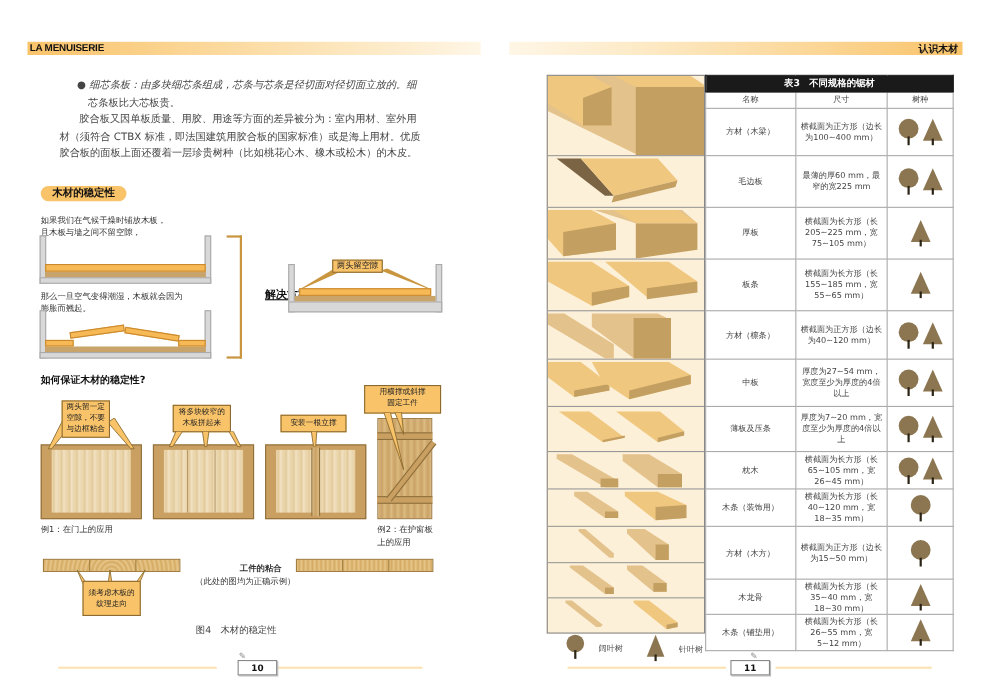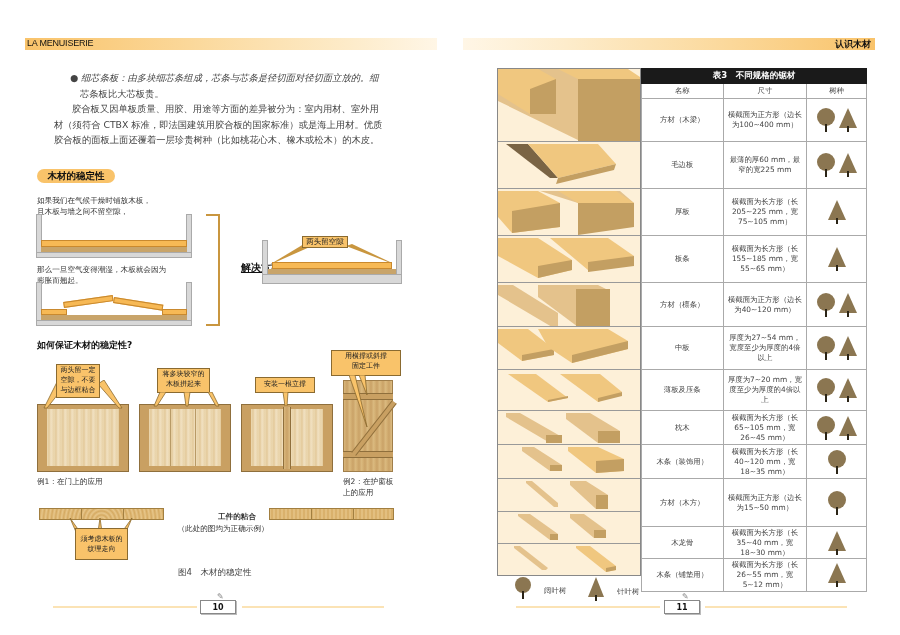--- a/index.html
+++ b/index.html
@@ -3,21 +3,21 @@
 <meta charset="utf-8">
 <style>
   * { box-sizing: border-box; margin: 0; padding: 0; }
   html, body { width: 900px; height: 635px; background: #ffffff; overflow: hidden; }
   body { font-family: "DejaVu Sans", "Liberation Sans", sans-serif; color: #333; position: relative; }
   .abs { position: absolute; }
 
   
   .hdr-left { left: 25px; top: 38px; width: 412px; height: 12px;
     background: linear-gradient(90deg, #f9c36a 0%, #fbd89a 40%, #fdeccb 80%, #fff6e6 100%); }
-  .hdr-left span { position: absolute; left: 2px; top: 0px; font-family: "Liberation Sans", sans-serif; font-weight: normal; font-size: 9px; color: #111; letter-spacing: -0.2px; }
+  .hdr-left span { position: absolute; left: 2px; top: 0px; font-family: "Liberation Sans", sans-serif; font-weight: bold; font-size: 9px; color: #111; letter-spacing: -0.2px; }
   .hdr-right { left: 463px; top: 38px; width: 412px; height: 12px;
     background: linear-gradient(90deg, #fff6e6 0%, #fdeccb 25%, #fbd89a 65%, #f9c36a 100%); }
   .hdr-right span { position: absolute; right: 4px; top: 0px; font-weight: bold; font-size: 9px; color: #111; }
 
   
   .bodytext { font-size: 9.3px; line-height: 15.5px; color: #444; }
   .pill { left: 37px; top: 169px; width: 78px; height: 14px; background: #f9c36a; border-radius: 8px;
     font-size: 9.5px; font-weight: bold; color: #111; text-align: center; line-height: 14px; }
   .small { font-size: 7.6px; line-height: 11px; color: #333; }
   .bold9 { font-size: 9px; font-weight: bold; color: #111; }
@@ -209,21 +209,21 @@
 <div class="abs" style="left:269px; top:508px; width:125px; height:12px; border:1px solid #a27f40; background: repeating-linear-gradient(90deg, #e7c68a 0, #d5aa62 2px, #e7c68a 4px);">
   <div class="abs" style="left:41px; top:0; width:1px; height:11px; background:#a27f40;"></div>
   <div class="abs" style="left:83px; top:0; width:1px; height:11px; background:#a27f40;"></div>
 </div>
 
 <div class="abs" style="left:178px; top:567px; font-size:8.5px; color:#444;">图4　木材的稳定性</div>
 
 <div class="abs footline" style="left:53px; top:606px; width:144px;"></div>
 <div class="abs footline" style="left:242px; top:606px; width:142px;"></div>
 <div class="abs" style="left:217px; top:592px; font-size:8px; color:#888;">✎</div>
-<div class="abs pageno" style="left:200px; top:600px;">10</div>
+<div class="abs pageno" style="left:216px; top:600px;">10</div>
 
 <div class="abs hdr-right">
   <span>认识木材</span>
 </div>
 
 <div class="abs imgcol">
 
   <div class="imgrow" style="top:0; height:73px;">
     <svg width="142" height="73">
       <polygon points="0,0 90,0 108,10 108,72 82,72 0,32" fill="#e4c28c"></polygon>

